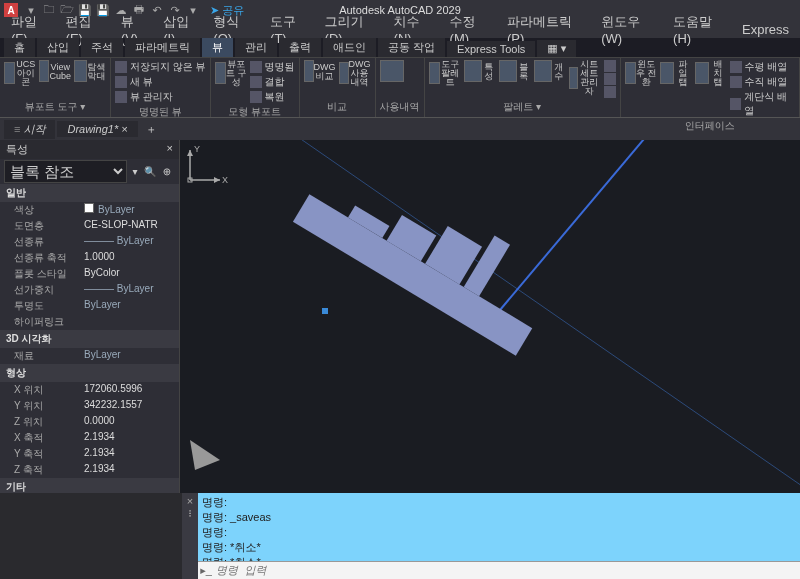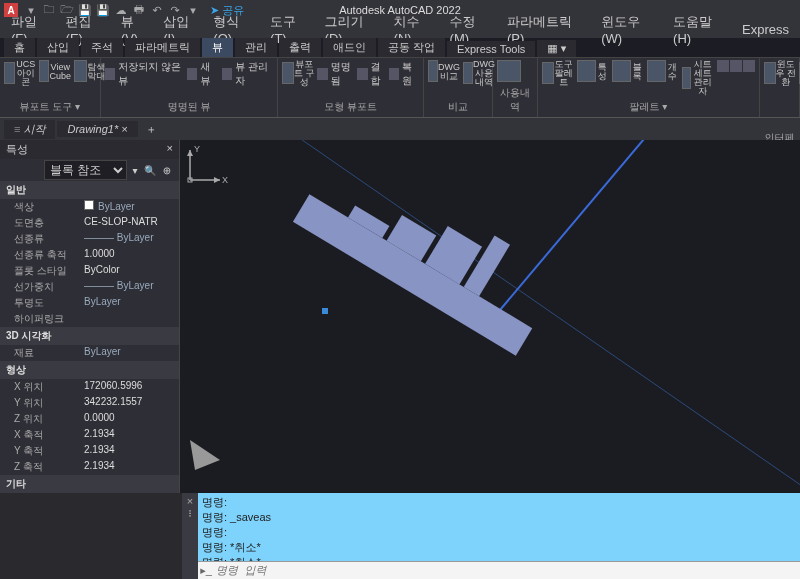--- a/index.html
+++ b/index.html
@@ -18,36 +18,36 @@
 .tabbar { height: 20px; background: #1c1c24; display: flex; align-items: flex-end; padding: 0 4px; border-bottom: 1px solid #444; }
 .tab { padding: 2px 10px; background: #2a2a30; color: #ccc; font-size: 11px; margin-right: 2px; cursor: pointer; }
 .tab.active { background: #3b4a60; color: #fff; }
 
 .ribbon { height: 60px; background: #2e2e36; display: flex; border-bottom: 1px solid #555; }
 .ribbon-group { border-right: 1px solid #444; padding: 2px 4px; display: flex; flex-direction: column; justify-content: space-between; min-width: 40px; }
 .ribbon-body { flex: 1; display: flex; gap: 3px; align-items: flex-start; }
 .rb-big { display: flex; align-items: center; justify-content: flex-start; width: 32px; cursor: pointer; }
 .rb-big-icon { width: 24px; height: 22px; background: #4a5668; border: 1px solid #666; margin-bottom: 1px; }
 .rb-big-label { font-size: 9px; text-align: center; line-height: 9px; }
-.rb-mini { display: flex; flex-direction: row; gap: 1px; }
+.rb-mini { display: flex; flex-direction: column; gap: 1px; }
 .rb-mini-row { display: flex; align-items: center; gap: 3px; font-size: 10px; cursor: pointer; }
 .rb-mini-icon { width: 12px; height: 12px; background: #556; }
 .ribbon-title { font-size: 10px; text-align: center; color: #aaa; padding: 1px 0; cursor: pointer; }
 
 .doctabs { height: 22px; background: #33333a; display: flex; align-items: center; padding: 0 4px; gap: 2px; }
 .doctab { padding: 2px 10px; background: #2a2a30; color: #ccc; font-size: 11px; cursor: pointer; font-style: italic; }
 .doctab .icon { color: #888; margin-right: 3px; }
 .doctab-plus { padding: 2px 6px; cursor: pointer; }
 
 .main-area { position: absolute; top: 140px; left: 0; right: 0; bottom: 86px; display: flex; }
 
 .props-panel { width: 180px; background: #2e2e36; border-right: 1px solid #444; overflow-y: auto; font-size: 10px; }
 .props-title { padding: 2px 6px; background: #2a2a30; font-size: 11px; display: flex; justify-content: space-between; }
 .props-row { display: flex; align-items: center; padding: 1px 4px; }
-.props-row select, .props-row input { background: #1e1e24; color: #ccc; border: 1px solid #444; font-size: 12px; padding: 1px; margin-left: 40px; }
+.props-row select, .props-row input { background: #1e1e24; color: #ccc; border: 1px solid #444; font-size: 15px; padding: 1px; }
 .props-sel { flex: 1; }
 .props-section { background: #3a3a42; padding: 2px 6px; font-weight: bold; color: #ddd; cursor: pointer; }
 .props-kv { display: flex; padding: 1px 2px 1px 14px; }
 .props-k { width: 70px; color: #aaa; }
 .props-v { flex: 1; color: #ddd; }
 .props-v.bylayer { color: #9ab; }
 
 .canvas { flex: 1; background: #1a1c22; position: relative; overflow: hidden; }
 .canvas svg { position: absolute; top: 0; left: 0; }
 .ucs { position: absolute; left: 10px; bottom: 10px; width: 50px; height: 50px; }
@@ -74,21 +74,21 @@
     <div class="qat-icon">☁</div>
     <div class="qat-icon">🖶</div>
     <div class="qat-icon">↶</div>
     <div class="qat-icon">↷</div>
     <div class="qat-icon">▾</div>
   </div>
   <div class="share">
     <span>➤</span>
     <span>공유</span>
   </div>
-  <div class="title-center">Autodesk AutoCAD 2022</div>
+  <div class="title-center">Autodesk AutoCAD 2029</div>
 </div>
 
 <div class="menubar">
   <span class="menu-item">파일(F)</span>
   <span class="menu-item">편집(E)</span>
   <span class="menu-item">뷰(V)</span>
   <span class="menu-item">삽입(I)</span>
   <span class="menu-item">형식(O)</span>
   <span class="menu-item">도구(T)</span>
   <span class="menu-item">그리기(D)</span>

